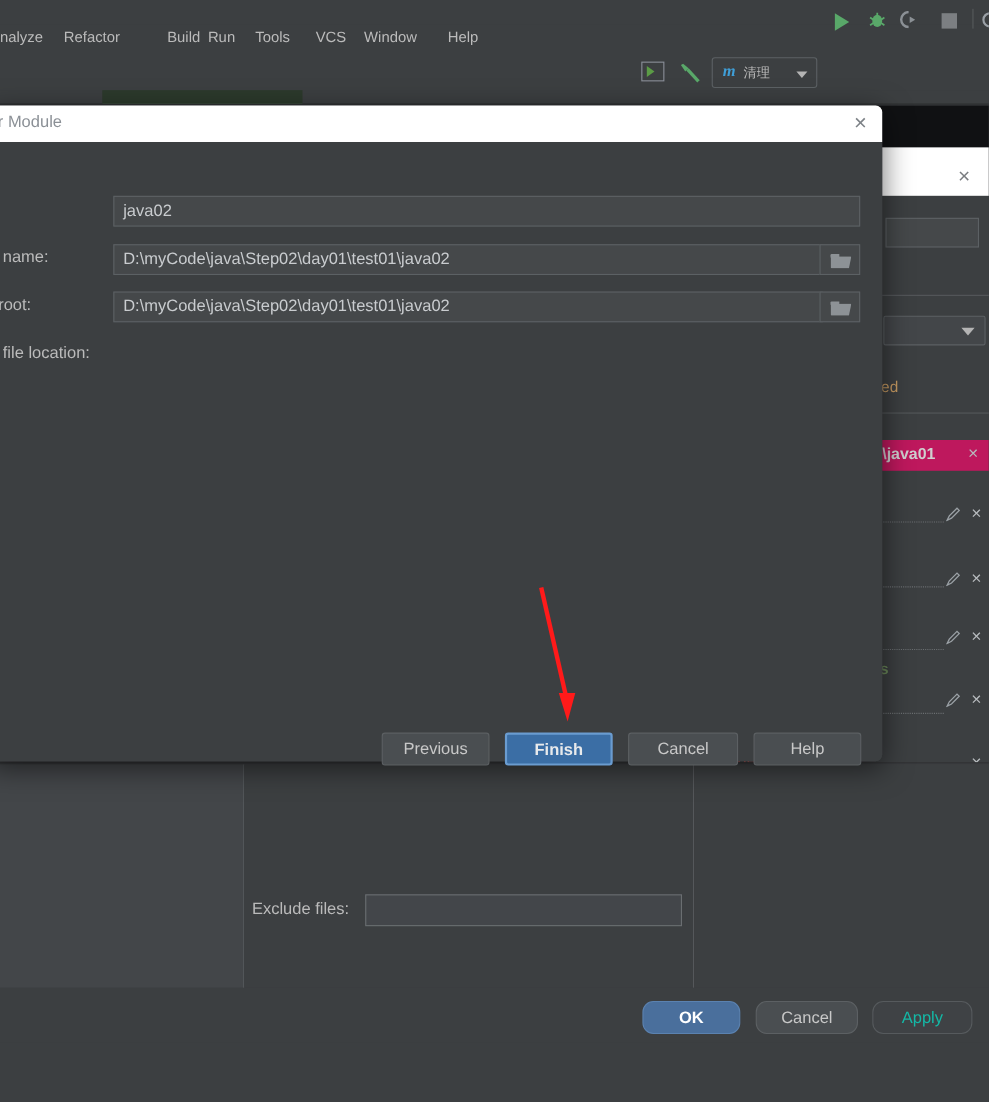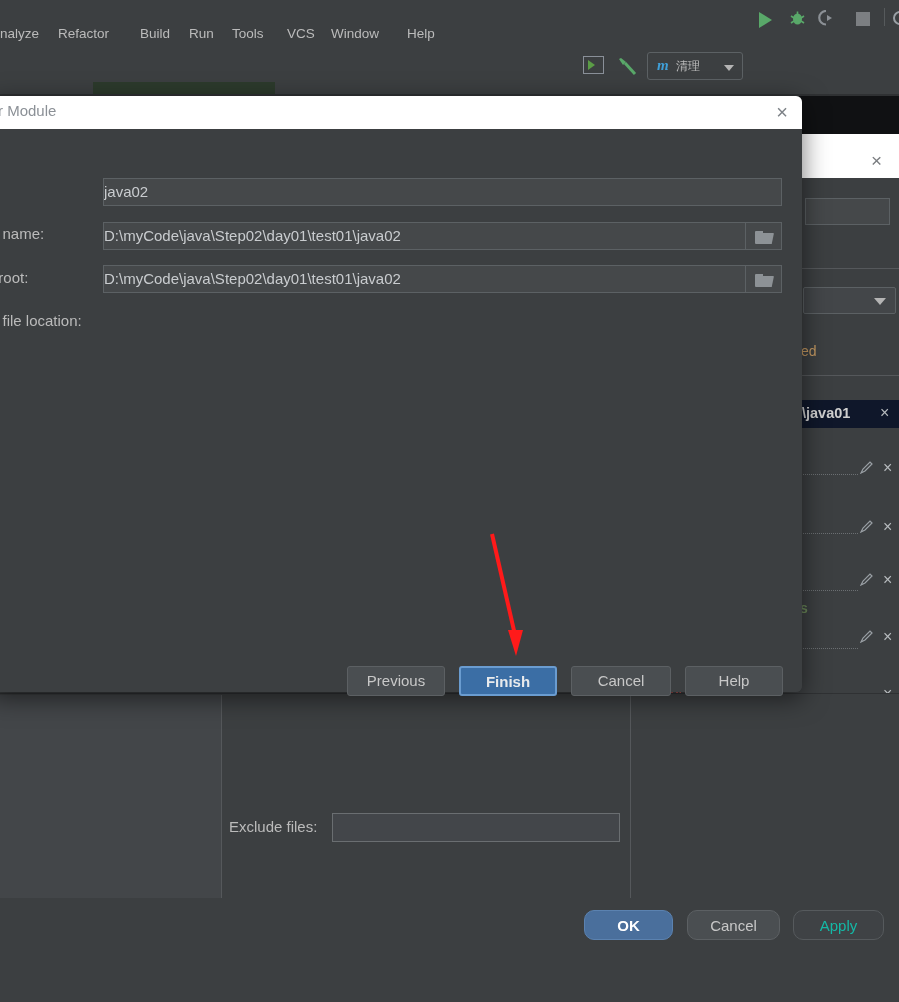--- a/index.html
+++ b/index.html
@@ -172,21 +172,21 @@
   .bgd-ed {
     position: absolute; left: 801px; top: 343px;
     font-size: 14px; color: #c69a62;
   }
   .bgd-sep2 {
     position: absolute; left: 800px; top: 375px; width: 99px; height: 1px;
     background: #55585b;
   }
   .bgd-selrow {
     position: absolute; left: 800px; top: 400px; width: 99px; height: 28px;
-    background: #0f172a;
+    background: #be185d;
   }
   .bgd-selrow-label {
     position: absolute; left: 2px; top: 5px;
     font-size: 14.5px; font-weight: bold; color: #cfcfcf;
   }
   .bgd-x {
     position: absolute; font-size: 16px; color: #b7bbbe; line-height: 1;
   }
   .bgd-pencil {
     position: absolute; width: 14px; height: 14px;
@@ -325,21 +325,21 @@
     white-space: nowrap;
   }
   .wz-l1 { left: 0px; top: 96px; }
   .wz-l2 { left: 0px; top: 140px; }
   .wz-l3 { left: 0px; top: 183px; }
 
   .wz-input {
     position: absolute; left: 113px;
     background: #45484a; border: 1px solid #5c6164;
     color: #c9cccf; font-size: 15px;
-    line-height: 26px;
+    padding-left: 8px; line-height: 26px;
     white-space: nowrap; overflow: hidden;
   }
   .wz-i1 { top: 49px; width: 679px; height: 28px; }
   .wz-i2 { top: 93px; width: 645px; height: 28px; }
   .wz-i3 { top: 136px; width: 645px; height: 28px; }
 
   .wz-browse {
     position: absolute; left: 755px; width: 37px; height: 28px;
     background: #45484a; border: 1px solid #5c6164;
   }
@@ -393,21 +393,21 @@
 </style>
 </head>
 <body>
 
 <div id="screen">
 
 
   <div class="ide-menubar">
     <div class="menu-item" style="left:0px">nalyze</div>
     <div class="menu-item" style="left:58px">Refactor</div>
-    <div class="menu-item" style="left:140px">Build</div>
+    <div class="menu-item" style="left:152px">Build</div>
     <div class="menu-item" style="left:189px">Run</div>
     <div class="menu-item" style="left:232px">Tools</div>
     <div class="menu-item" style="left:287px">VCS</div>
     <div class="menu-item" style="left:331px">Window</div>
     <div class="menu-item" style="left:407px">Help</div>
   </div>
 
   <div class="ide-toolbar">
     <div class="tb-icon icon-run-config"></div>
     <div class="tb-icon icon-build">

